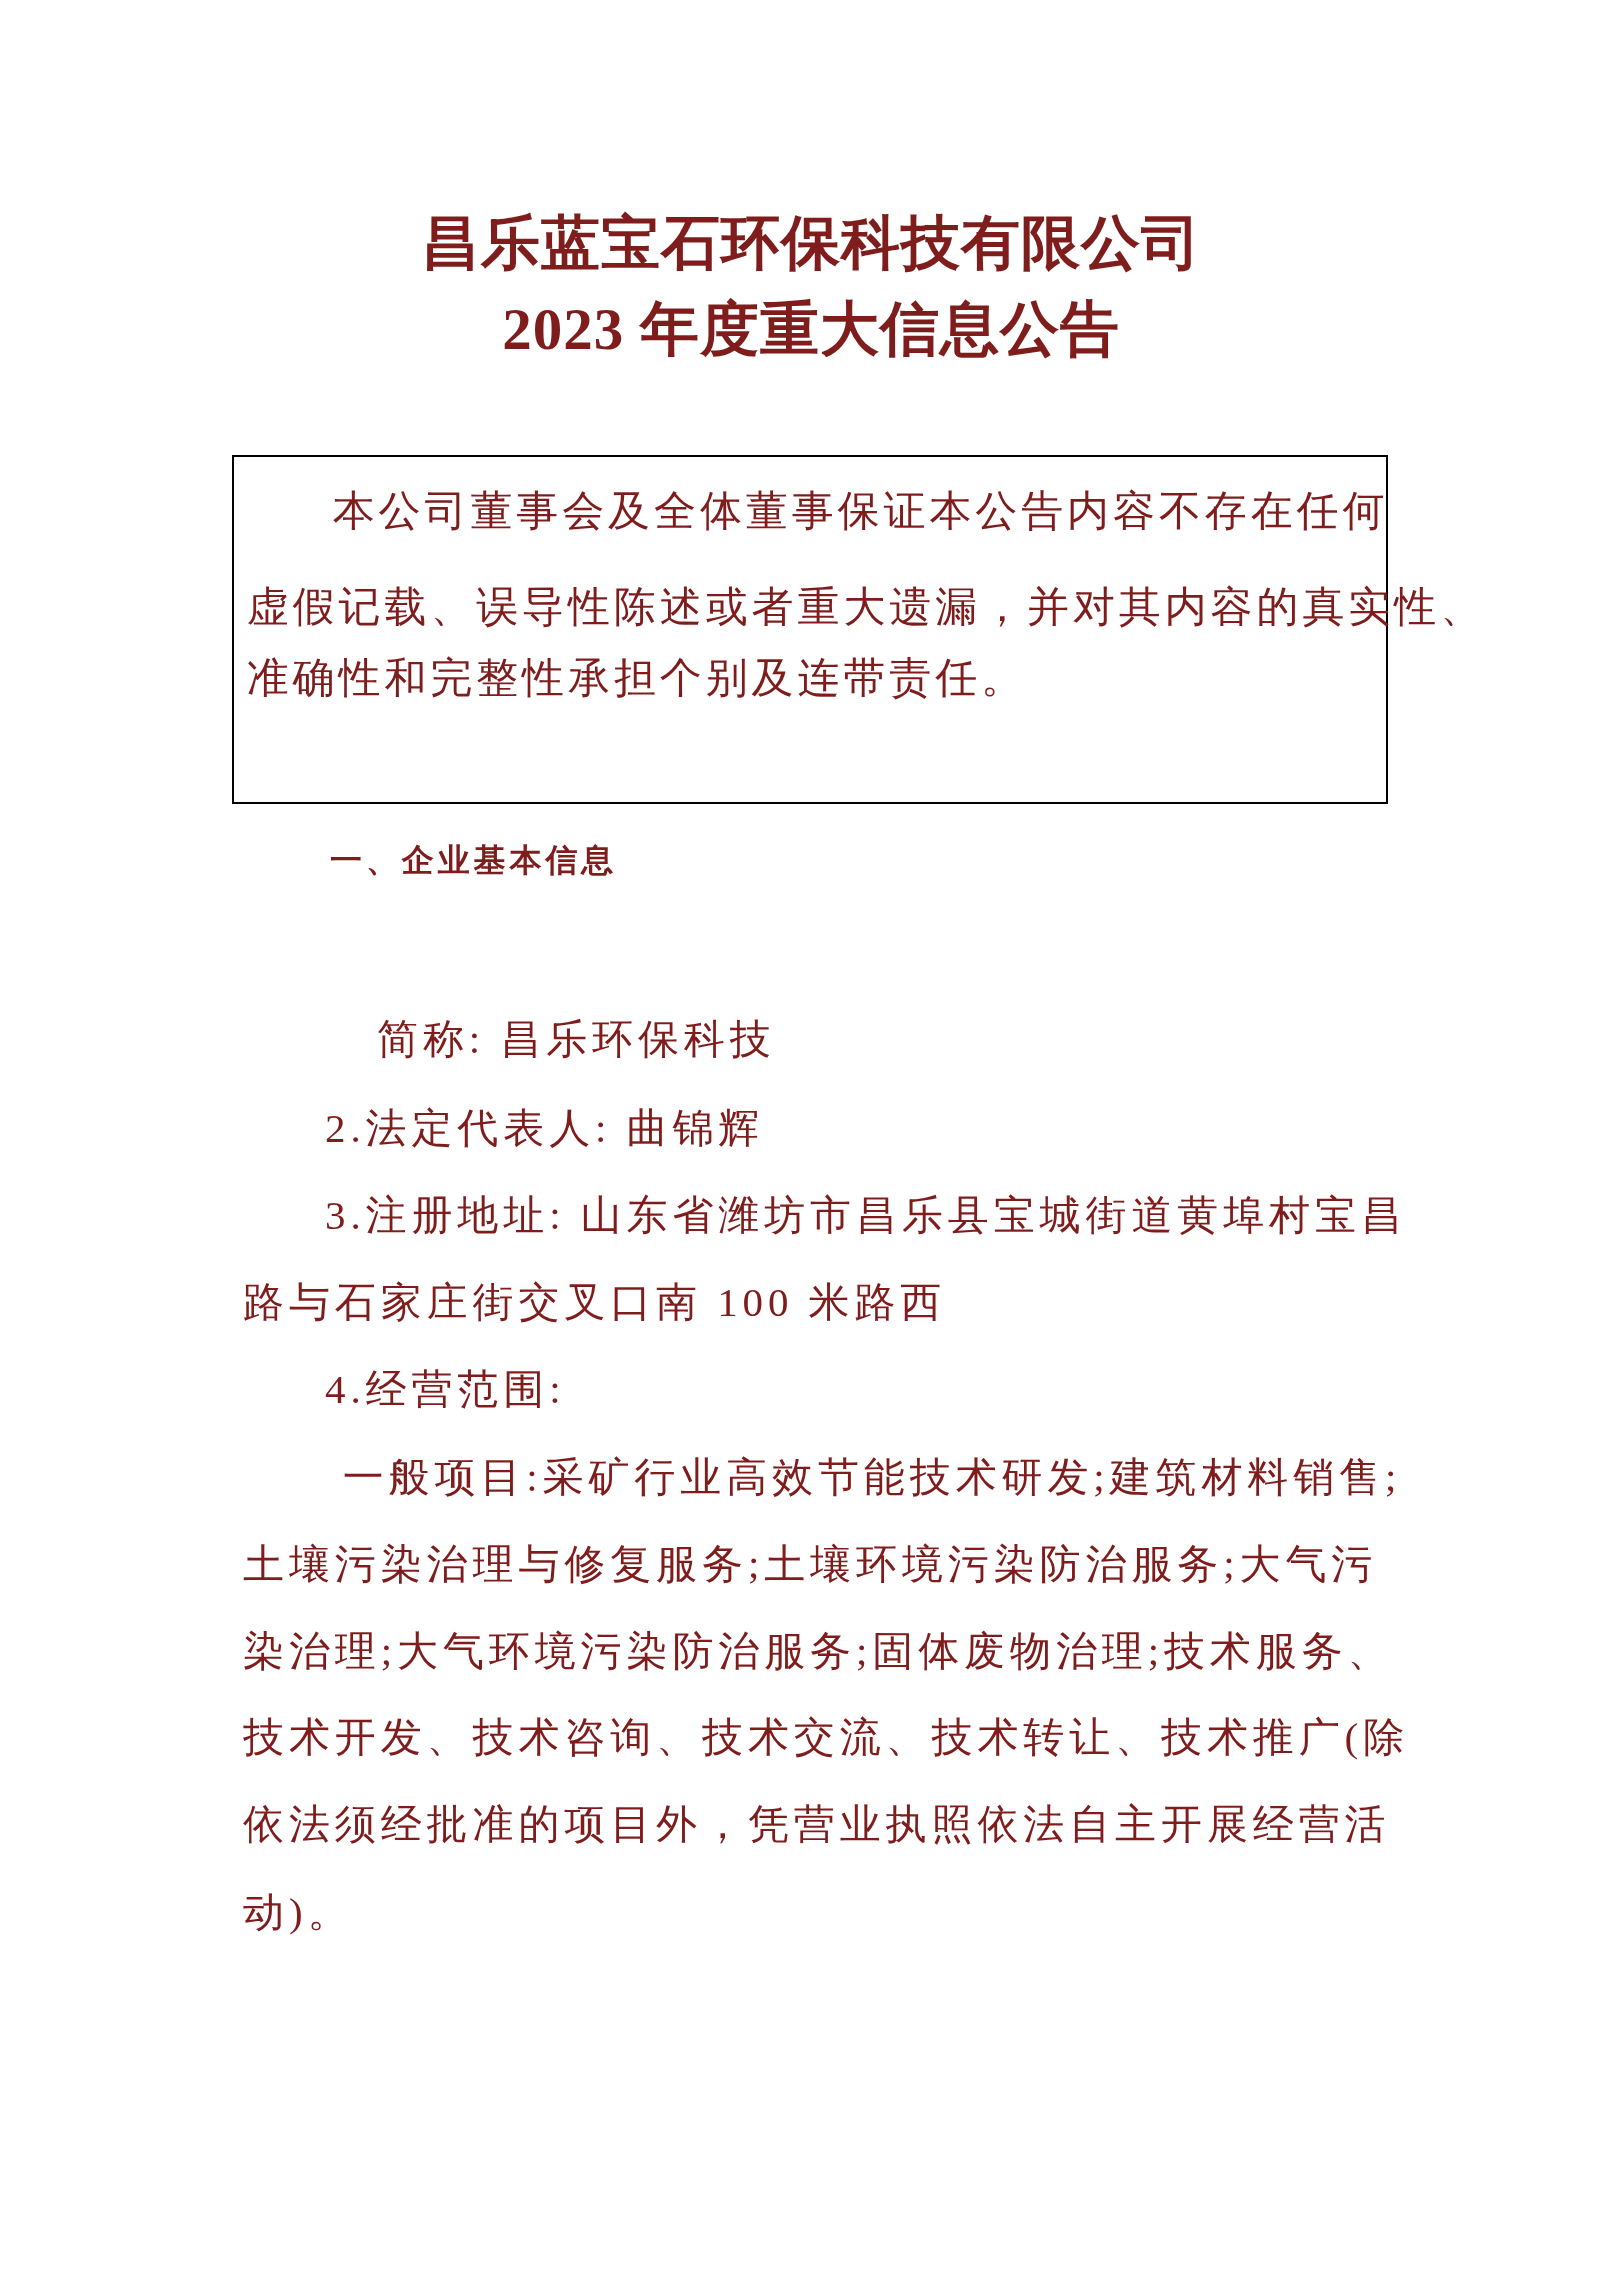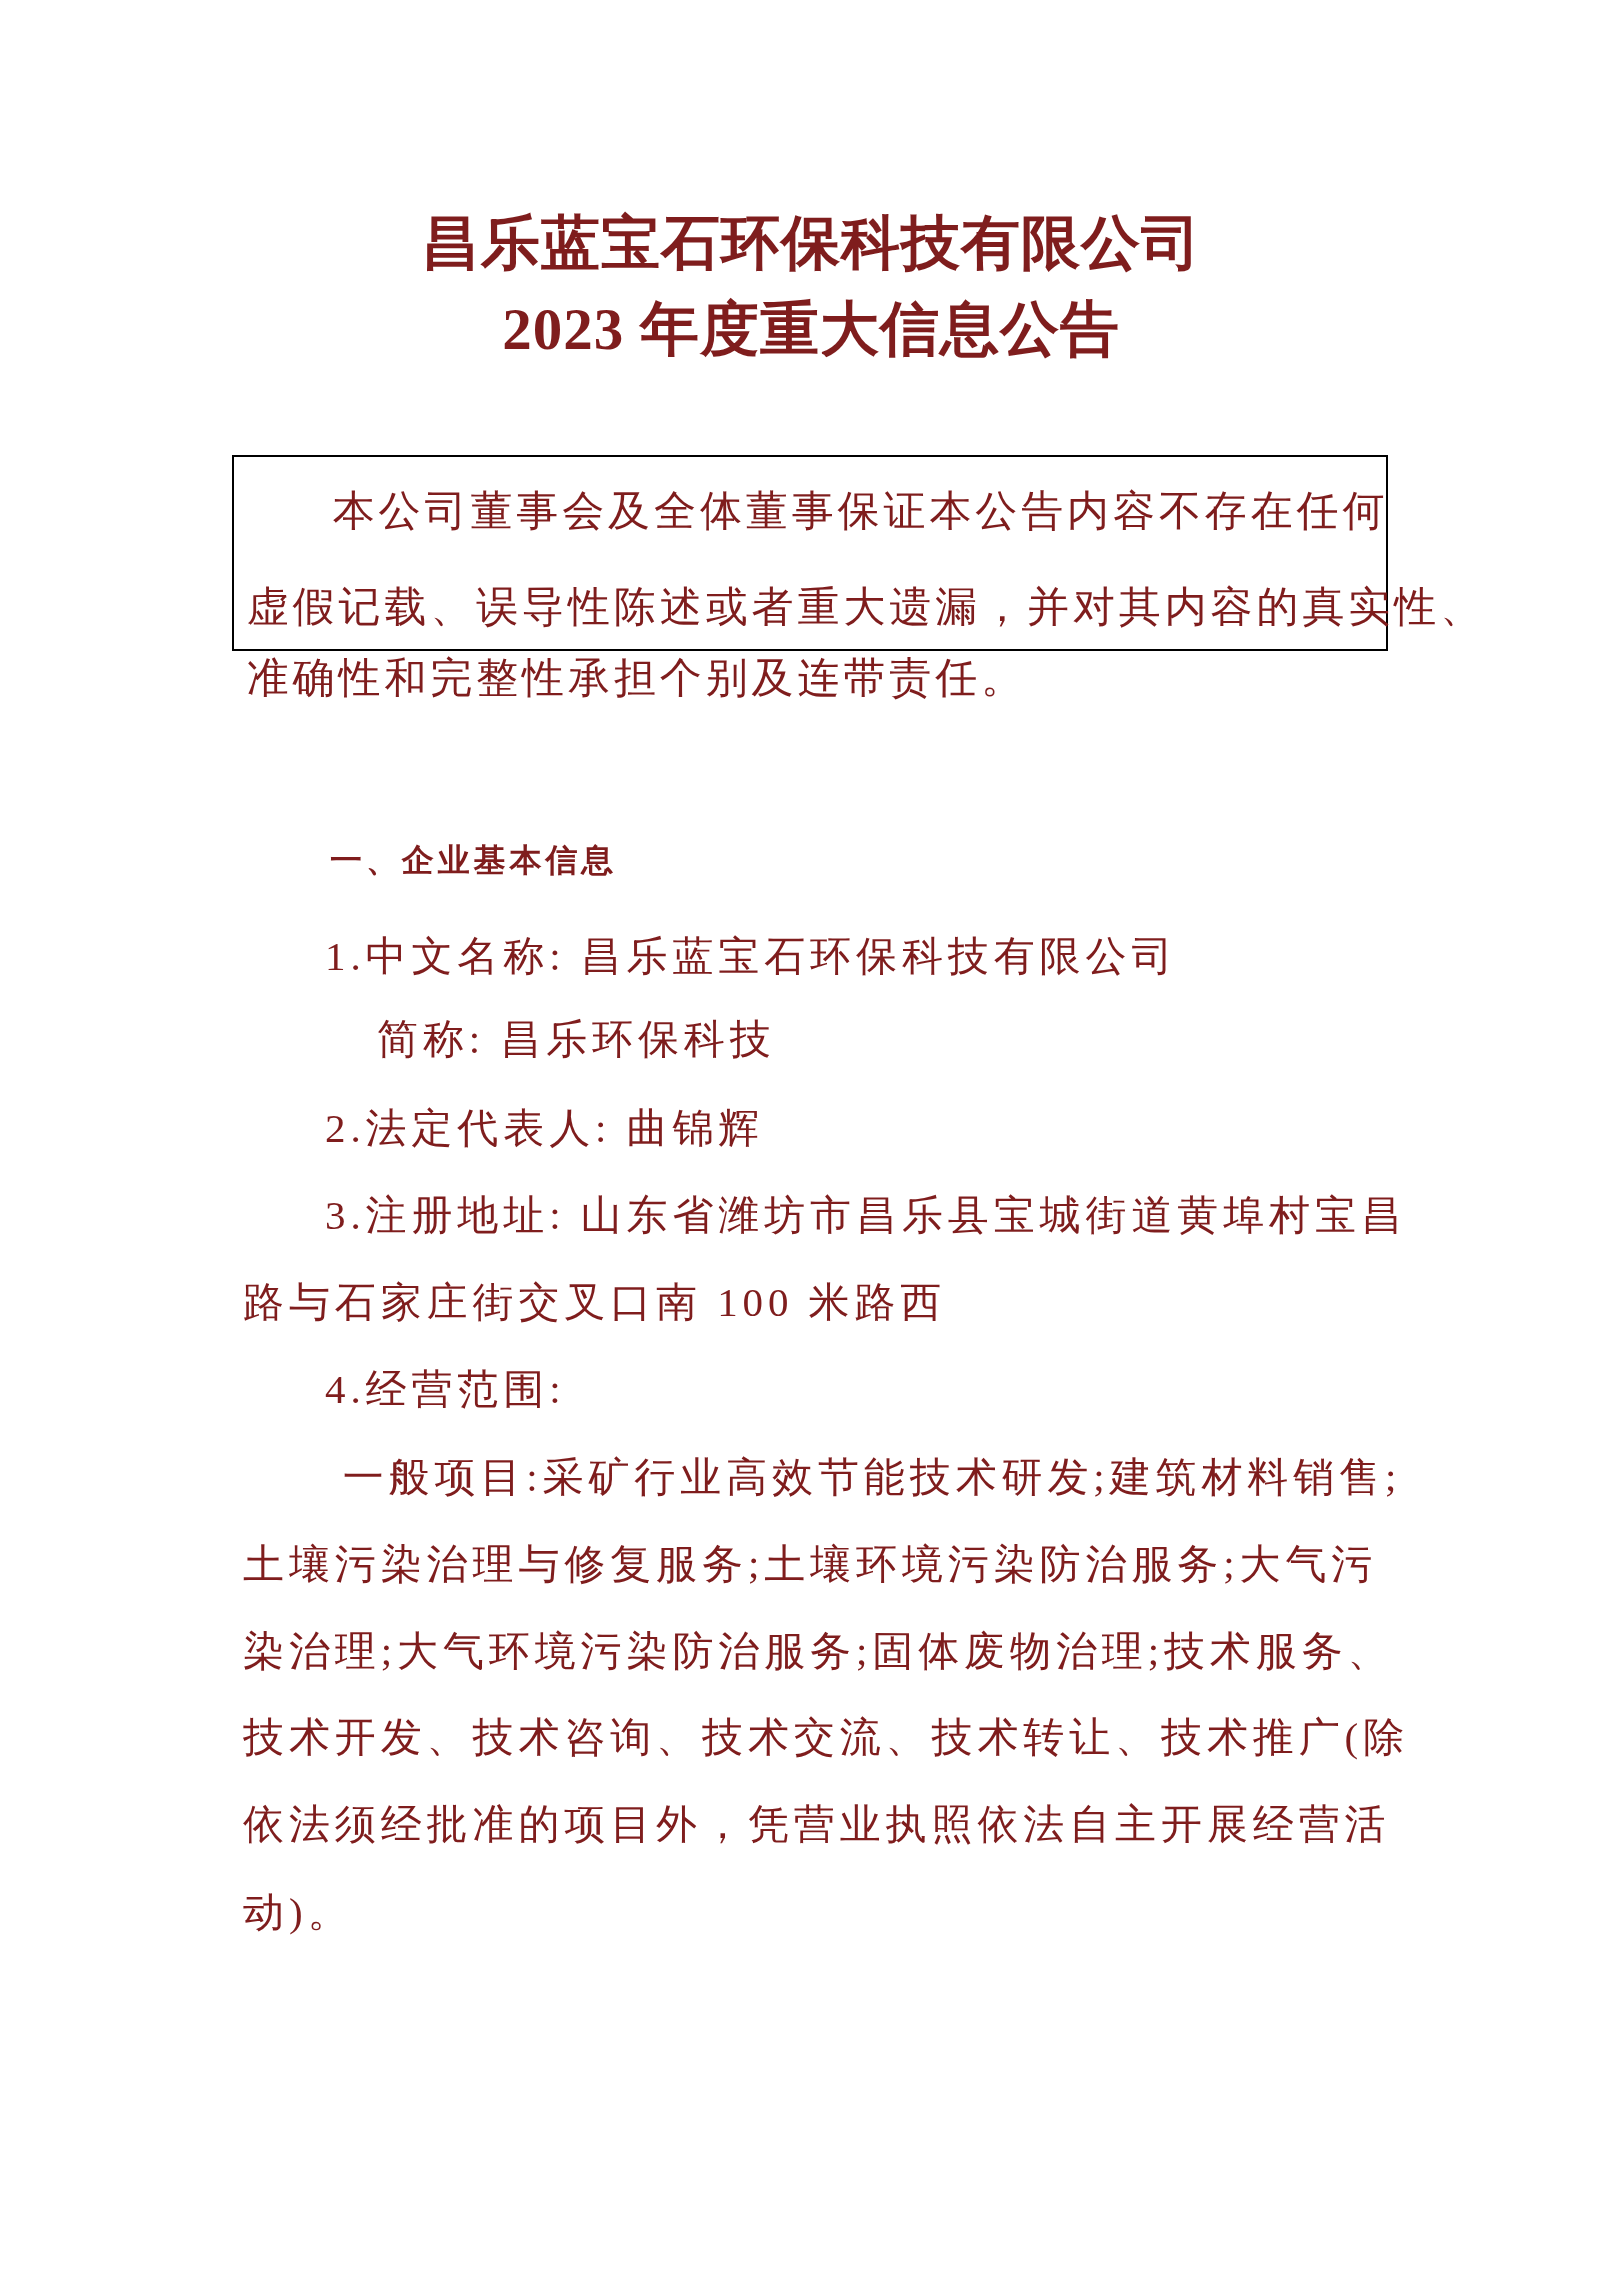--- a/index.html
+++ b/index.html
@@ -28,21 +28,21 @@
     white-space: pre;
   }
   .title-1 { top: 214px; }
   .title-2 { top: 300px; }
 
   .disclaimer-box {
     position: absolute;
     left: 232px;
     top: 455px;
     width: 1156px;
-    height: 196px;
+    height: 349px;
     border: 2.9px solid #000000;
     box-sizing: border-box;
     padding-left: 47px;
   }
   .box-line {
     position: absolute;
     left: 12.7px;
     width: 1126px;
     font-size: 42px;
     line-height: 1;
@@ -97,21 +97,20 @@
   <div class="title-line title-2">2023 年度重大信息公告</div>
 
   <div class="disclaimer-box">
     <div class="box-line box-line-1">本公司董事会及全体董事保证本公告内容不存在任何</div>
     <div class="box-line box-line-2">虚假记载、误导性陈述或者重大遗漏，并对其内容的真实性、</div>
     <div class="box-line box-line-3">准确性和完整性承担个别及连带责任。</div>
   </div>
 
   <div class="section-heading">一、企业基本信息</div>
 
-  <div class="body-line bl-0">1.中文名称: 昌乐蓝宝石环保科技有限公司</div>
   <div class="body-line bl-1">简称: 昌乐环保科技</div>
   <div class="body-line bl-2">2.法定代表人: 曲锦辉</div>
   <div class="body-line bl-3">3.注册地址: 山东省潍坊市昌乐县宝城街道黄埠村宝昌</div>
   <div class="body-line bl-4">路与石家庄街交叉口南 100 米路西</div>
   <div class="body-line bl-5">4.经营范围:</div>
   <div class="body-line bl-6">一般项目:采矿行业高效节能技术研发;建筑材料销售;</div>
   <div class="body-line bl-7">土壤污染治理与修复服务;土壤环境污染防治服务;大气污</div>
   <div class="body-line bl-8">染治理;大气环境污染防治服务;固体废物治理;技术服务、</div>
   <div class="body-line bl-9">技术开发、技术咨询、技术交流、技术转让、技术推广(除</div>
   <div class="body-line bl-10">依法须经批准的项目外，凭营业执照依法自主开展经营活</div>

